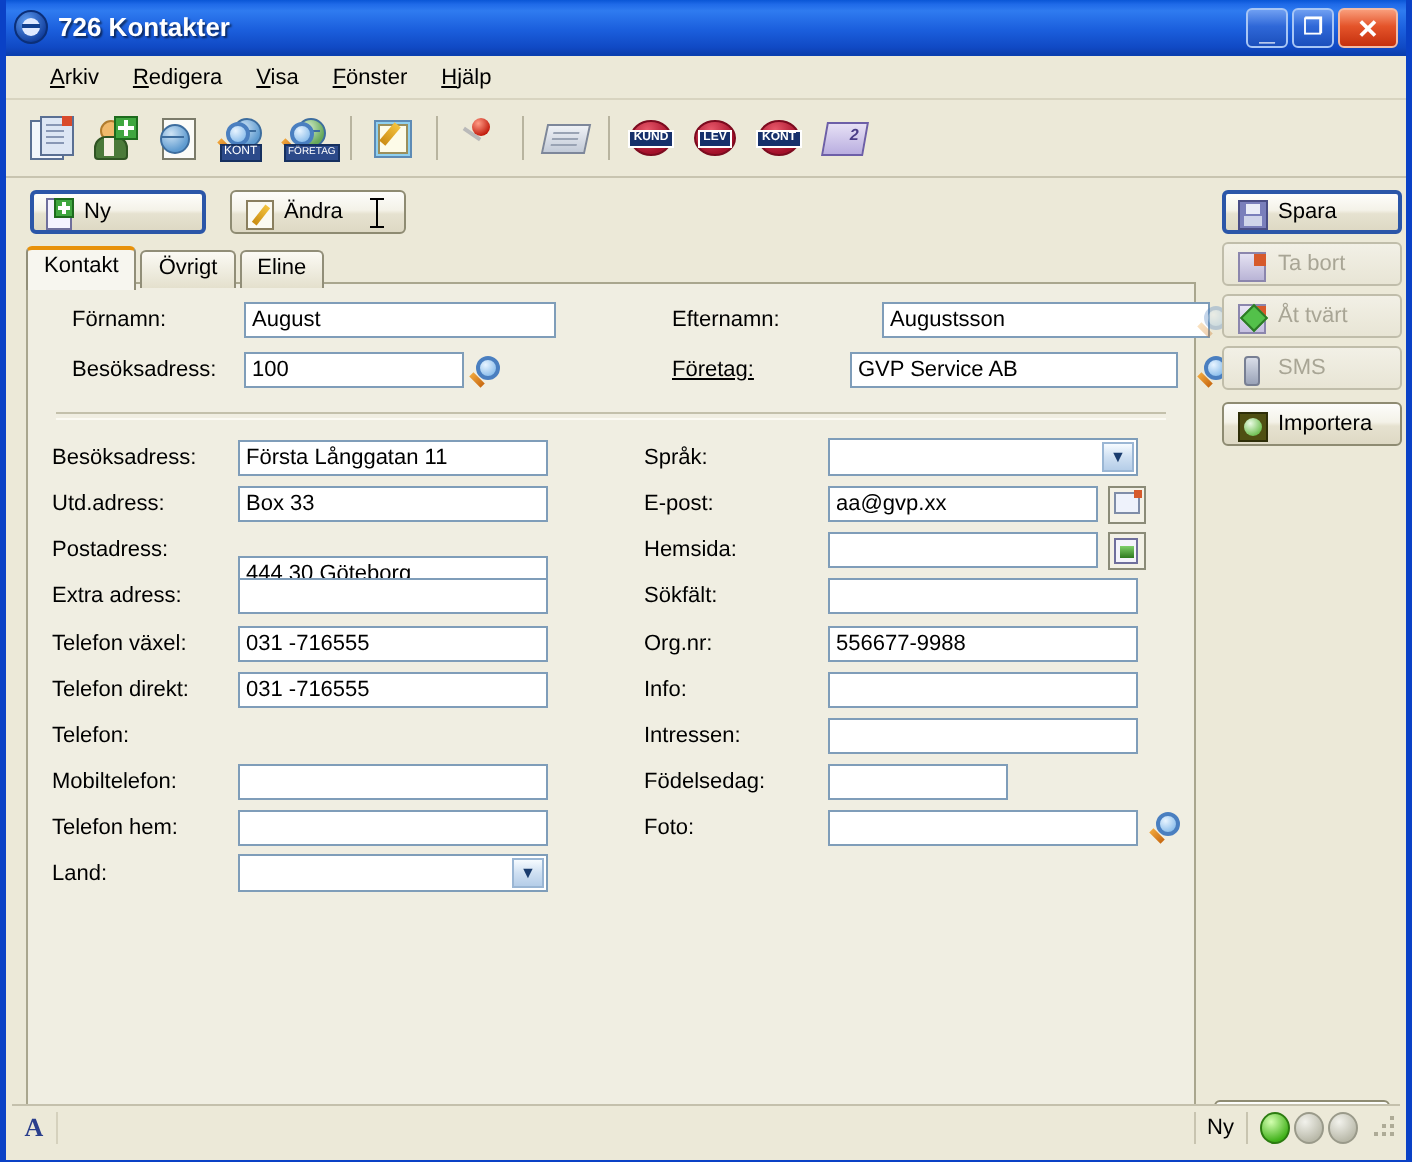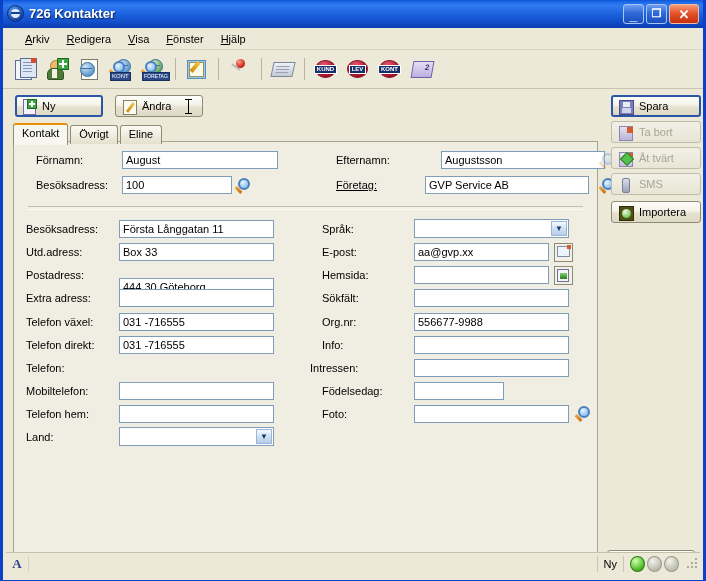--- a/index.html
+++ b/index.html
@@ -440,21 +440,21 @@
       <div class="sidebtn" style="left:540px;top:124px;">
         <span style="position:absolute;left:2px;top:2px;width:10px;height:11px;background:#f4f4fb;border:1px solid #6f6f9c;"></span>
         <span style="position:absolute;left:5px;top:6px;width:7px;height:6px;background:linear-gradient(#7fd06a,#2e7a1f);"></span>
       </div>
       <label class="f" style="left:308px;top:150px;">Sökfält:</label>
       <input class="f" style="left: 400px; top: 147px; width: 155px;" value="">
       <label class="f" style="left:308px;top:174px;">Org.nr:</label>
       <input class="f" style="left: 400px; top: 171px; width: 155px;" value="556677-9988">
       <label class="f" style="left:308px;top:197px;">Info:</label>
       <input class="f" style="left: 400px; top: 194px; width: 155px;" value="">
-      <label class="f" style="left:296px;top:220px;">Intressen:</label>
+      <label class="f" style="left:308px;top:220px;">Intressen:</label>
       <input class="f" style="left: 400px; top: 217px; width: 155px;" value="">
       <label class="f" style="left:308px;top:243px;">Födelsedag:</label>
       <input class="f" style="left: 400px; top: 240px; width: 90px;" value="">
       <label class="f" style="left:308px;top:266px;">Foto:</label>
       <input class="f" style="left: 400px; top: 263px; width: 155px;" value="">
       <div class="srch" style="left:562px;top:263px;">
           <div class="maghandle"></div>
           <div class="magnif"></div>
         </div>
     </div>

